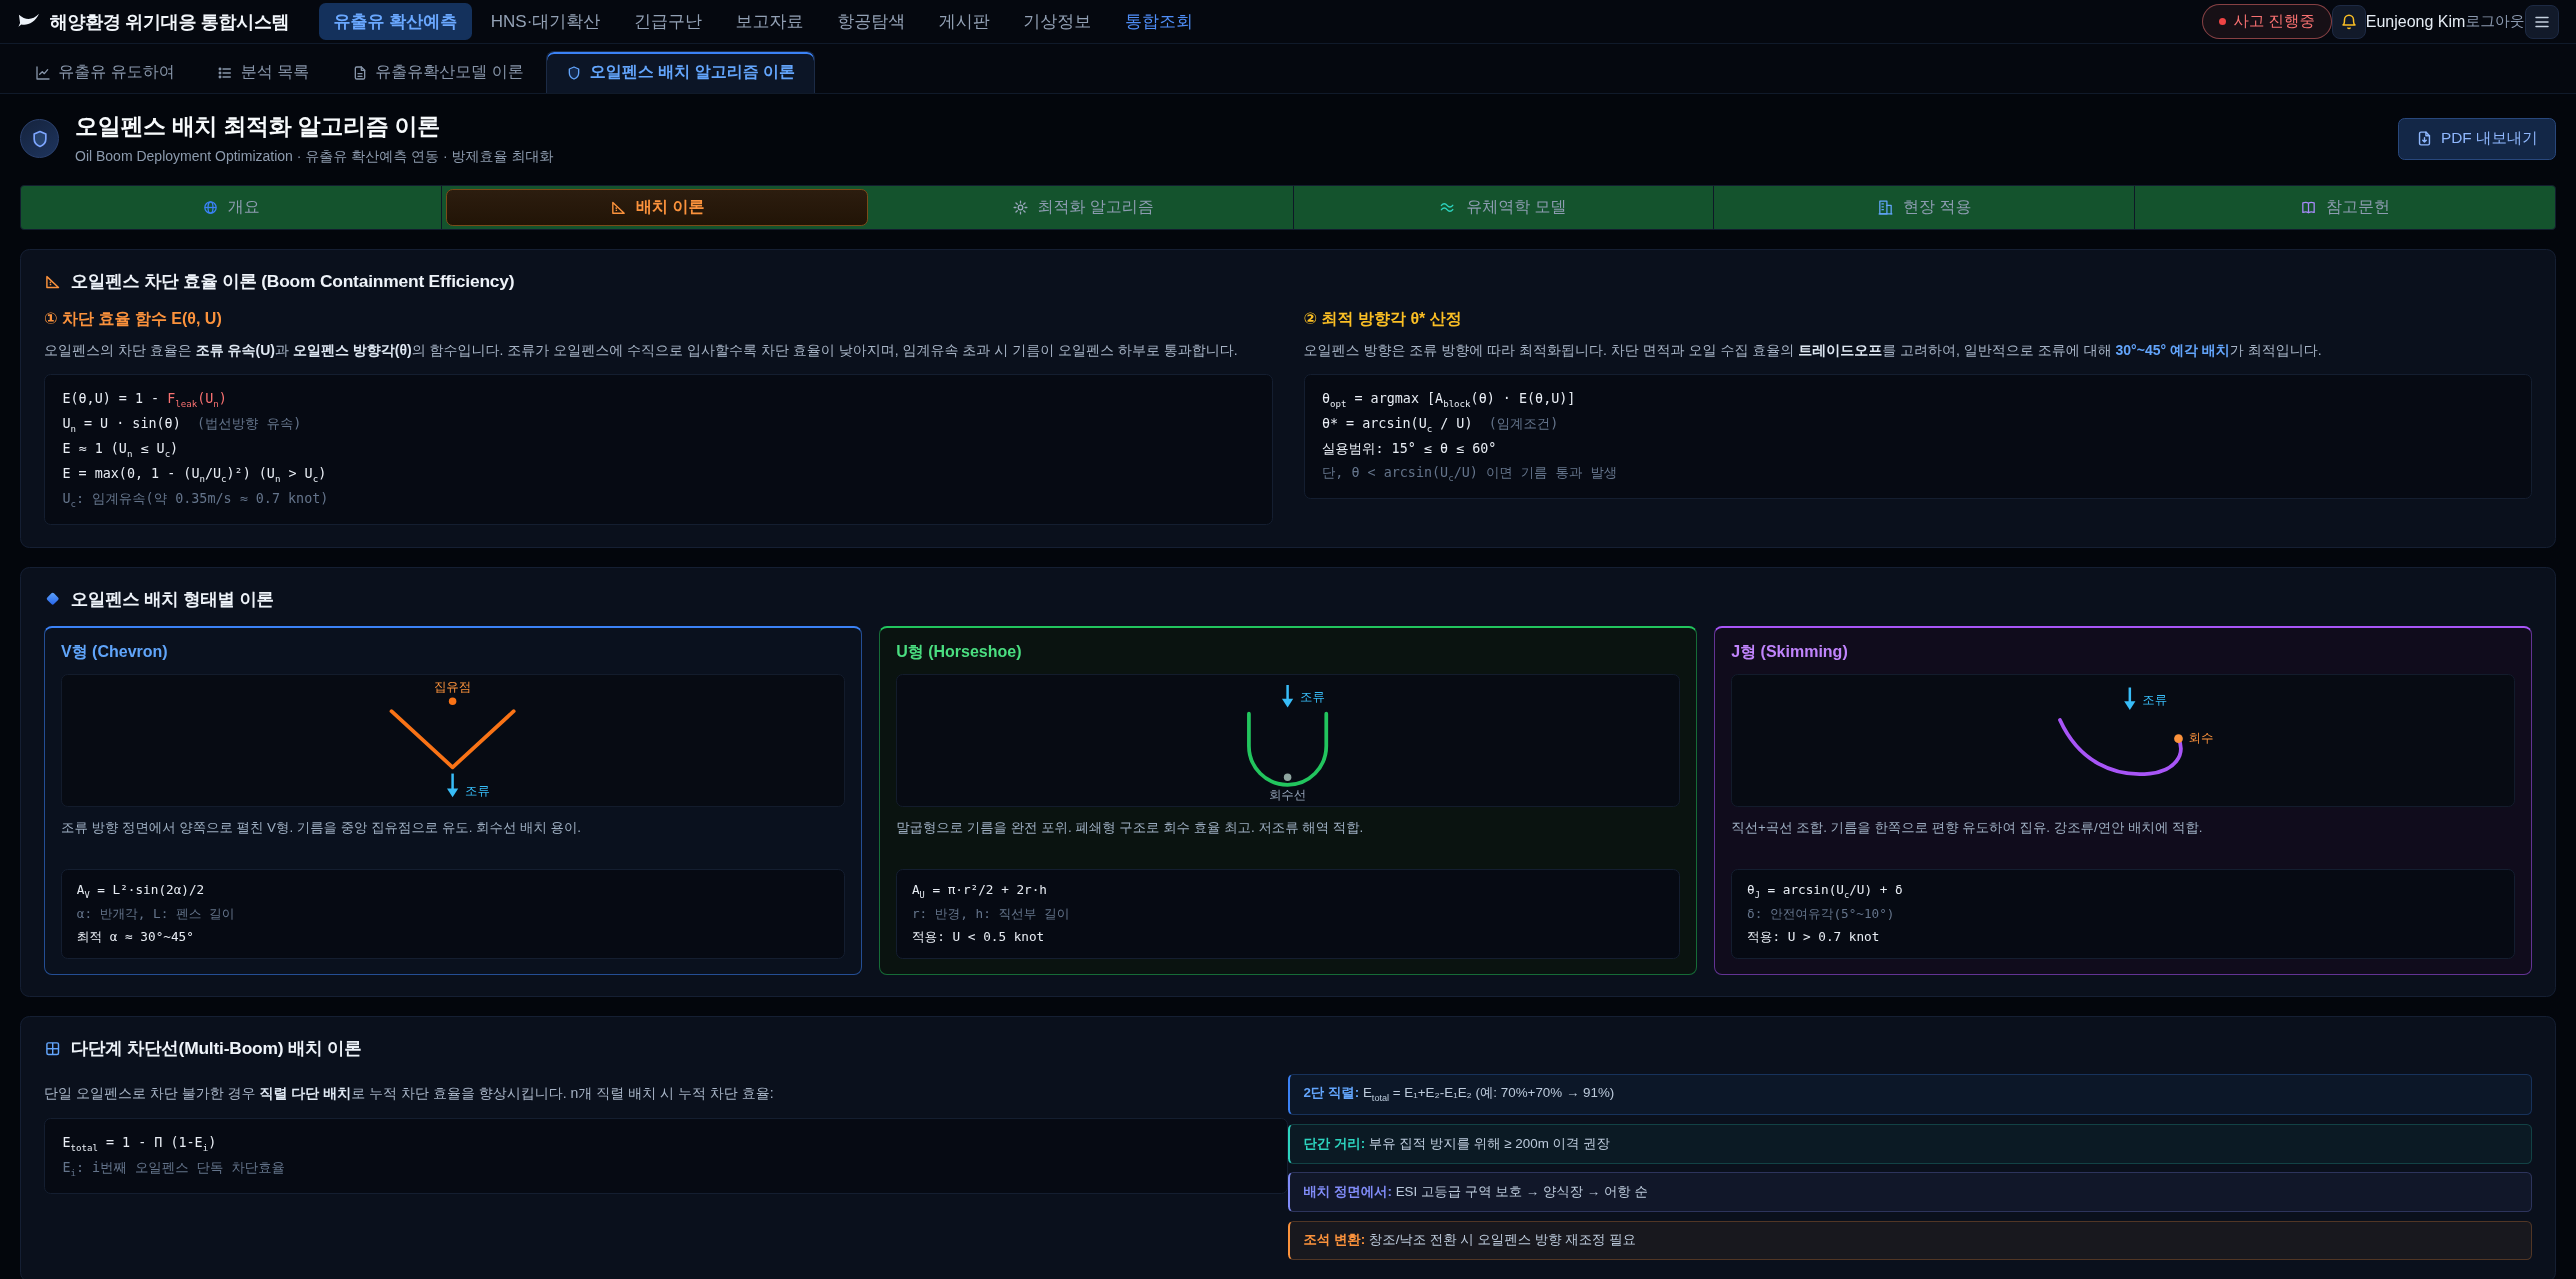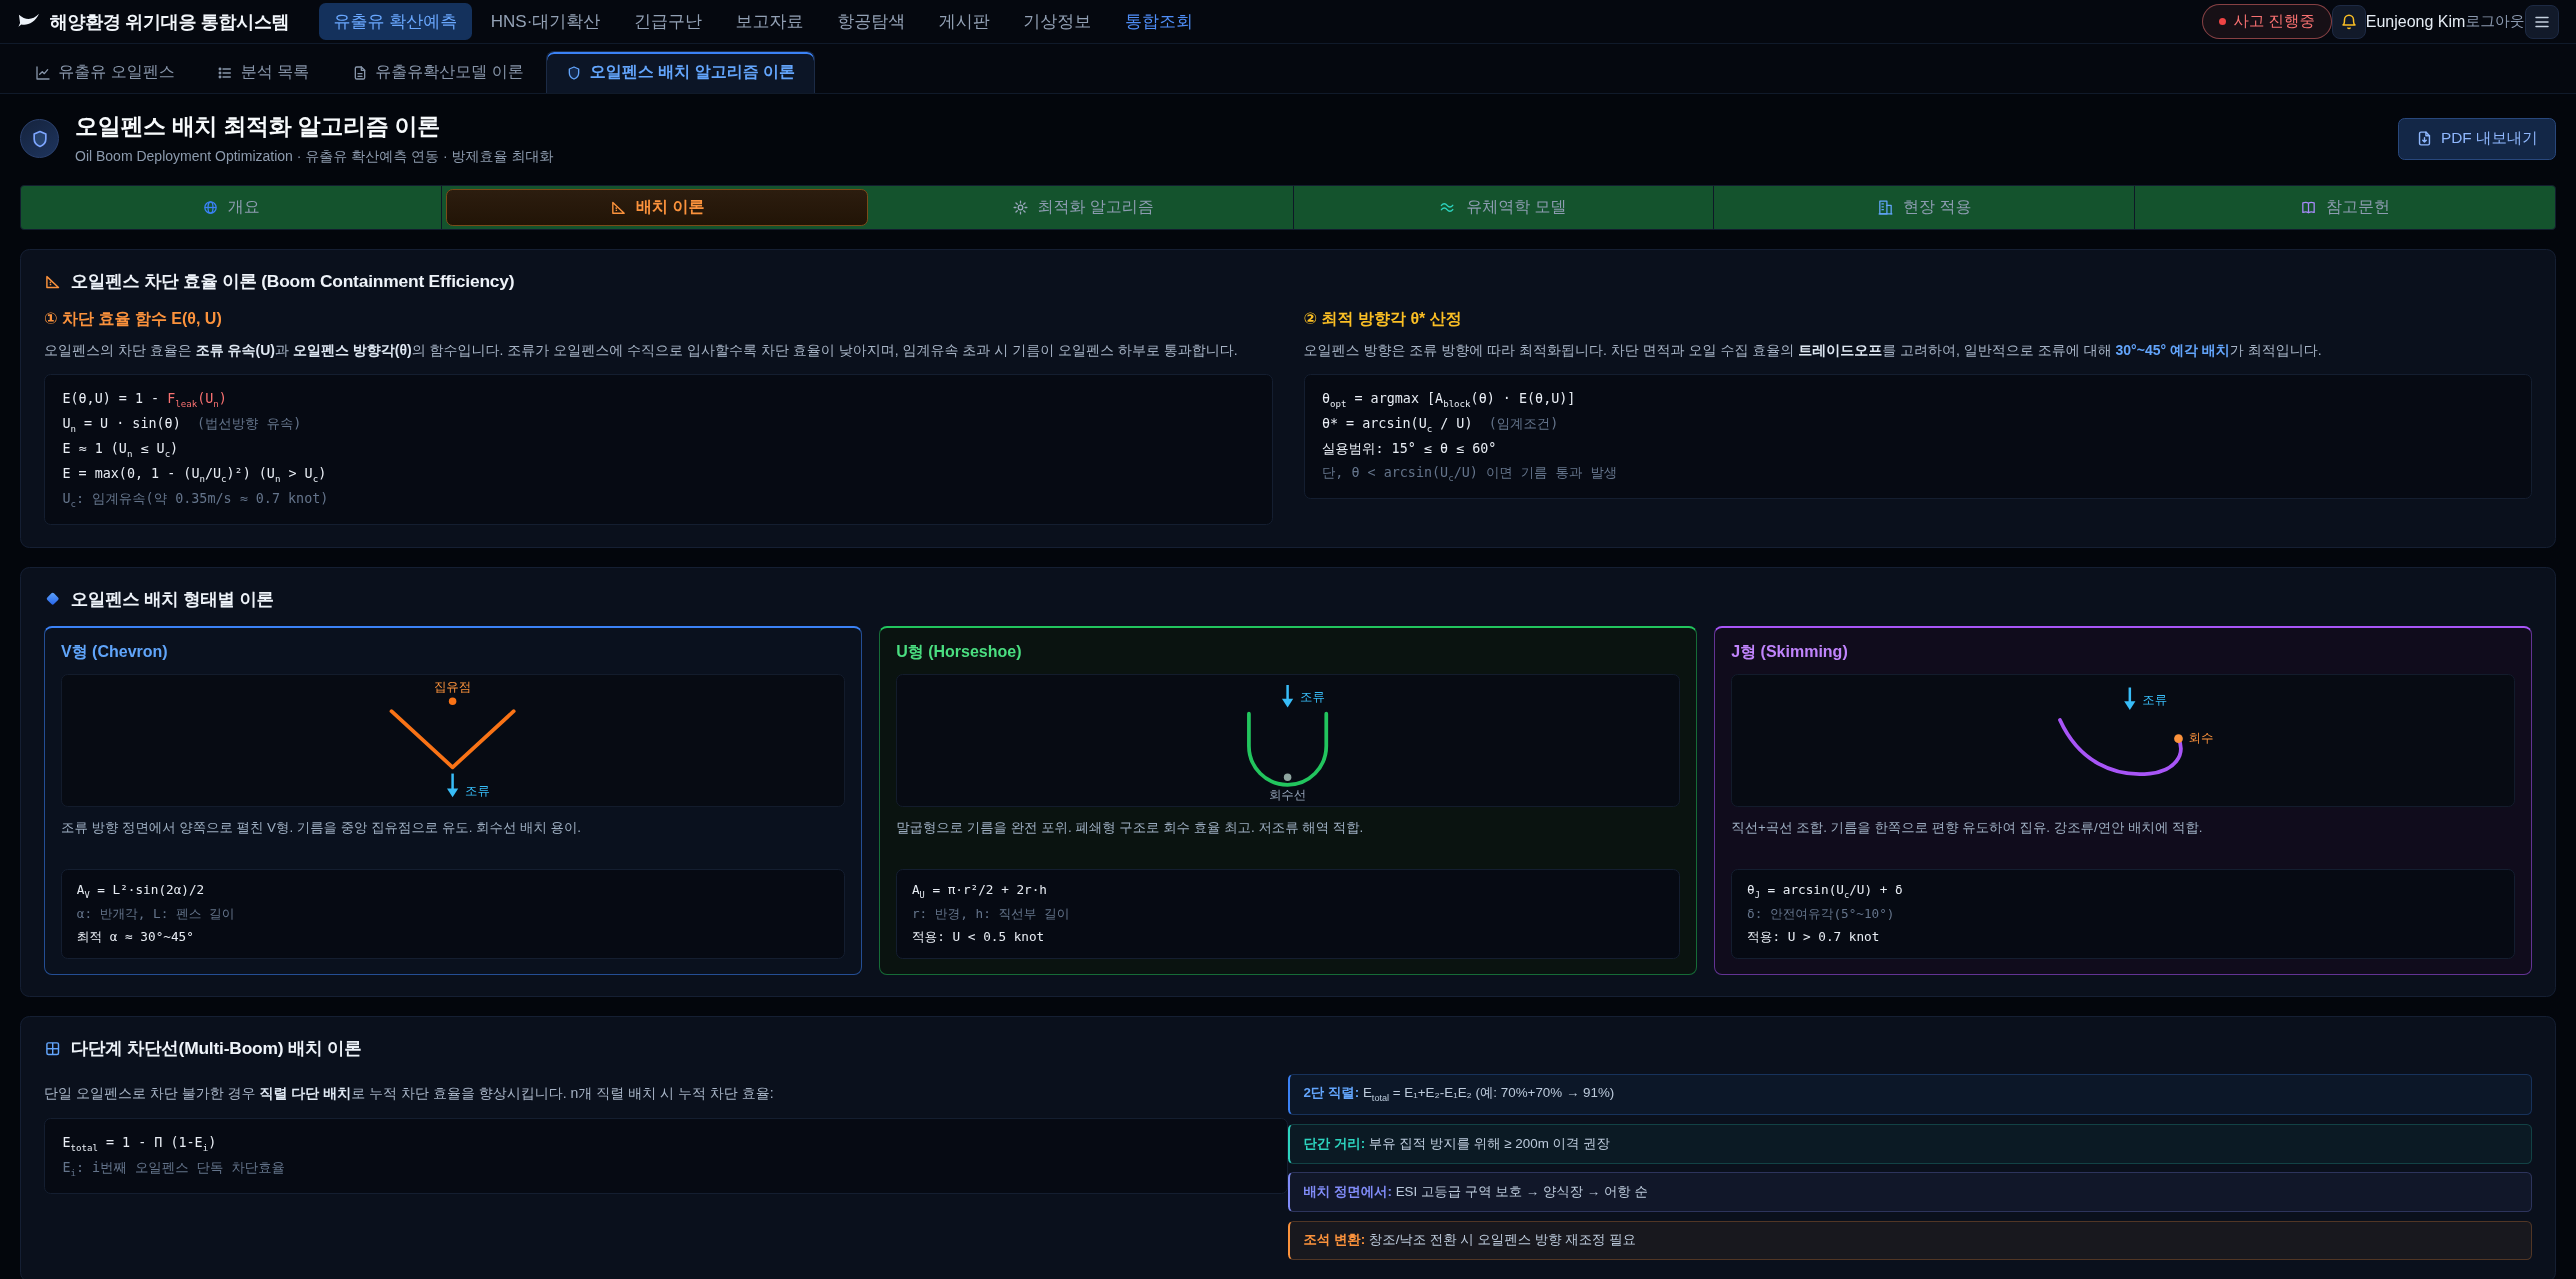--- a/index.html
+++ b/index.html
@@ -13,21 +13,21 @@
   svg{display:block;}
 
   
   .topnav{height:44px;display:flex;align-items:center;gap:9.4px;padding:0 17.4px;
     background:#05080f;border-bottom:0.7px solid #101a2a;}
   .brand{display:flex;align-items:center;gap:9.4px;cursor:pointer;}
   .brand svg{width:23px;height:23px;}
   .brand-text{font-size:18px;font-weight:bold;color:#f2f6fb;letter-spacing:-0.3px;white-space:nowrap;}
   .mainmenu{display:flex;align-items:center;gap:4px;margin-left:20px;}
   .mi{font-size:17px;color:#93a1b5;padding:7.4px 14.8px;border-radius:6.7px;white-space:nowrap;cursor:pointer;text-decoration:none;}
-  .mi.active{background:#14315c;color:#6aa8ff;font-weight:normal;}
+  .mi.active{background:#14315c;color:#6aa8ff;font-weight:bold;}
   .mi.accent{color:#4f8ef7;font-weight:normal;}
   .nav-right{margin-left:auto;display:flex;align-items:center;gap:0;}
   .incident{display:flex;align-items:center;gap:7.4px;border:0.7px solid rgba(248,113,113,.5);
     background:rgba(248,113,113,.08);color:#f87171;font-size:15.4px;padding:6px 16px;border-radius:670px;white-space:nowrap;}
   .incident .dot{width:7.4px;height:7.4px;border-radius:50%;background:#ef4444;}
   .iconbtn{width:34px;height:34px;border-radius:8px;background:#121a2a;border:0.7px solid #1d2a44;
     display:flex;align-items:center;justify-content:center;cursor:pointer;}
   .iconbtn svg{width:18px;height:18px;}
   .user{font-size:16px;color:#e6edf5;white-space:nowrap;}
   .logout{font-size:14.8px;color:#8c9ab0;cursor:pointer;white-space:nowrap;text-decoration:none;}
@@ -152,21 +152,21 @@
     </button>
   </div>
 </header>
 
 <div class="tabbar">
   <div class="tab">
     <svg viewBox="0 0 24 24" fill="none" stroke="currentColor" stroke-width="2" stroke-linecap="round" stroke-linejoin="round">
         <path d="M3 3v18h18"></path>
         <path d="M7 14l4-4 3 3 5-6"></path>
       </svg>
-    <span>유출유 오일펜스</span>
+    <span>유출유 유도하여</span>
   </div>
   <div class="tab">
     <svg viewBox="0 0 24 24" fill="none" stroke="currentColor" stroke-width="2" stroke-linecap="round">
         <line x1="9" y1="6" x2="20" y2="6"></line>
         <line x1="9" y1="12" x2="20" y2="12"></line>
         <line x1="9" y1="18" x2="20" y2="18"></line>
         <circle cx="4.5" cy="6" r="1.2" fill="currentColor"></circle>
         <circle cx="4.5" cy="12" r="1.2" fill="currentColor"></circle>
         <circle cx="4.5" cy="18" r="1.2" fill="currentColor"></circle>
       </svg>

